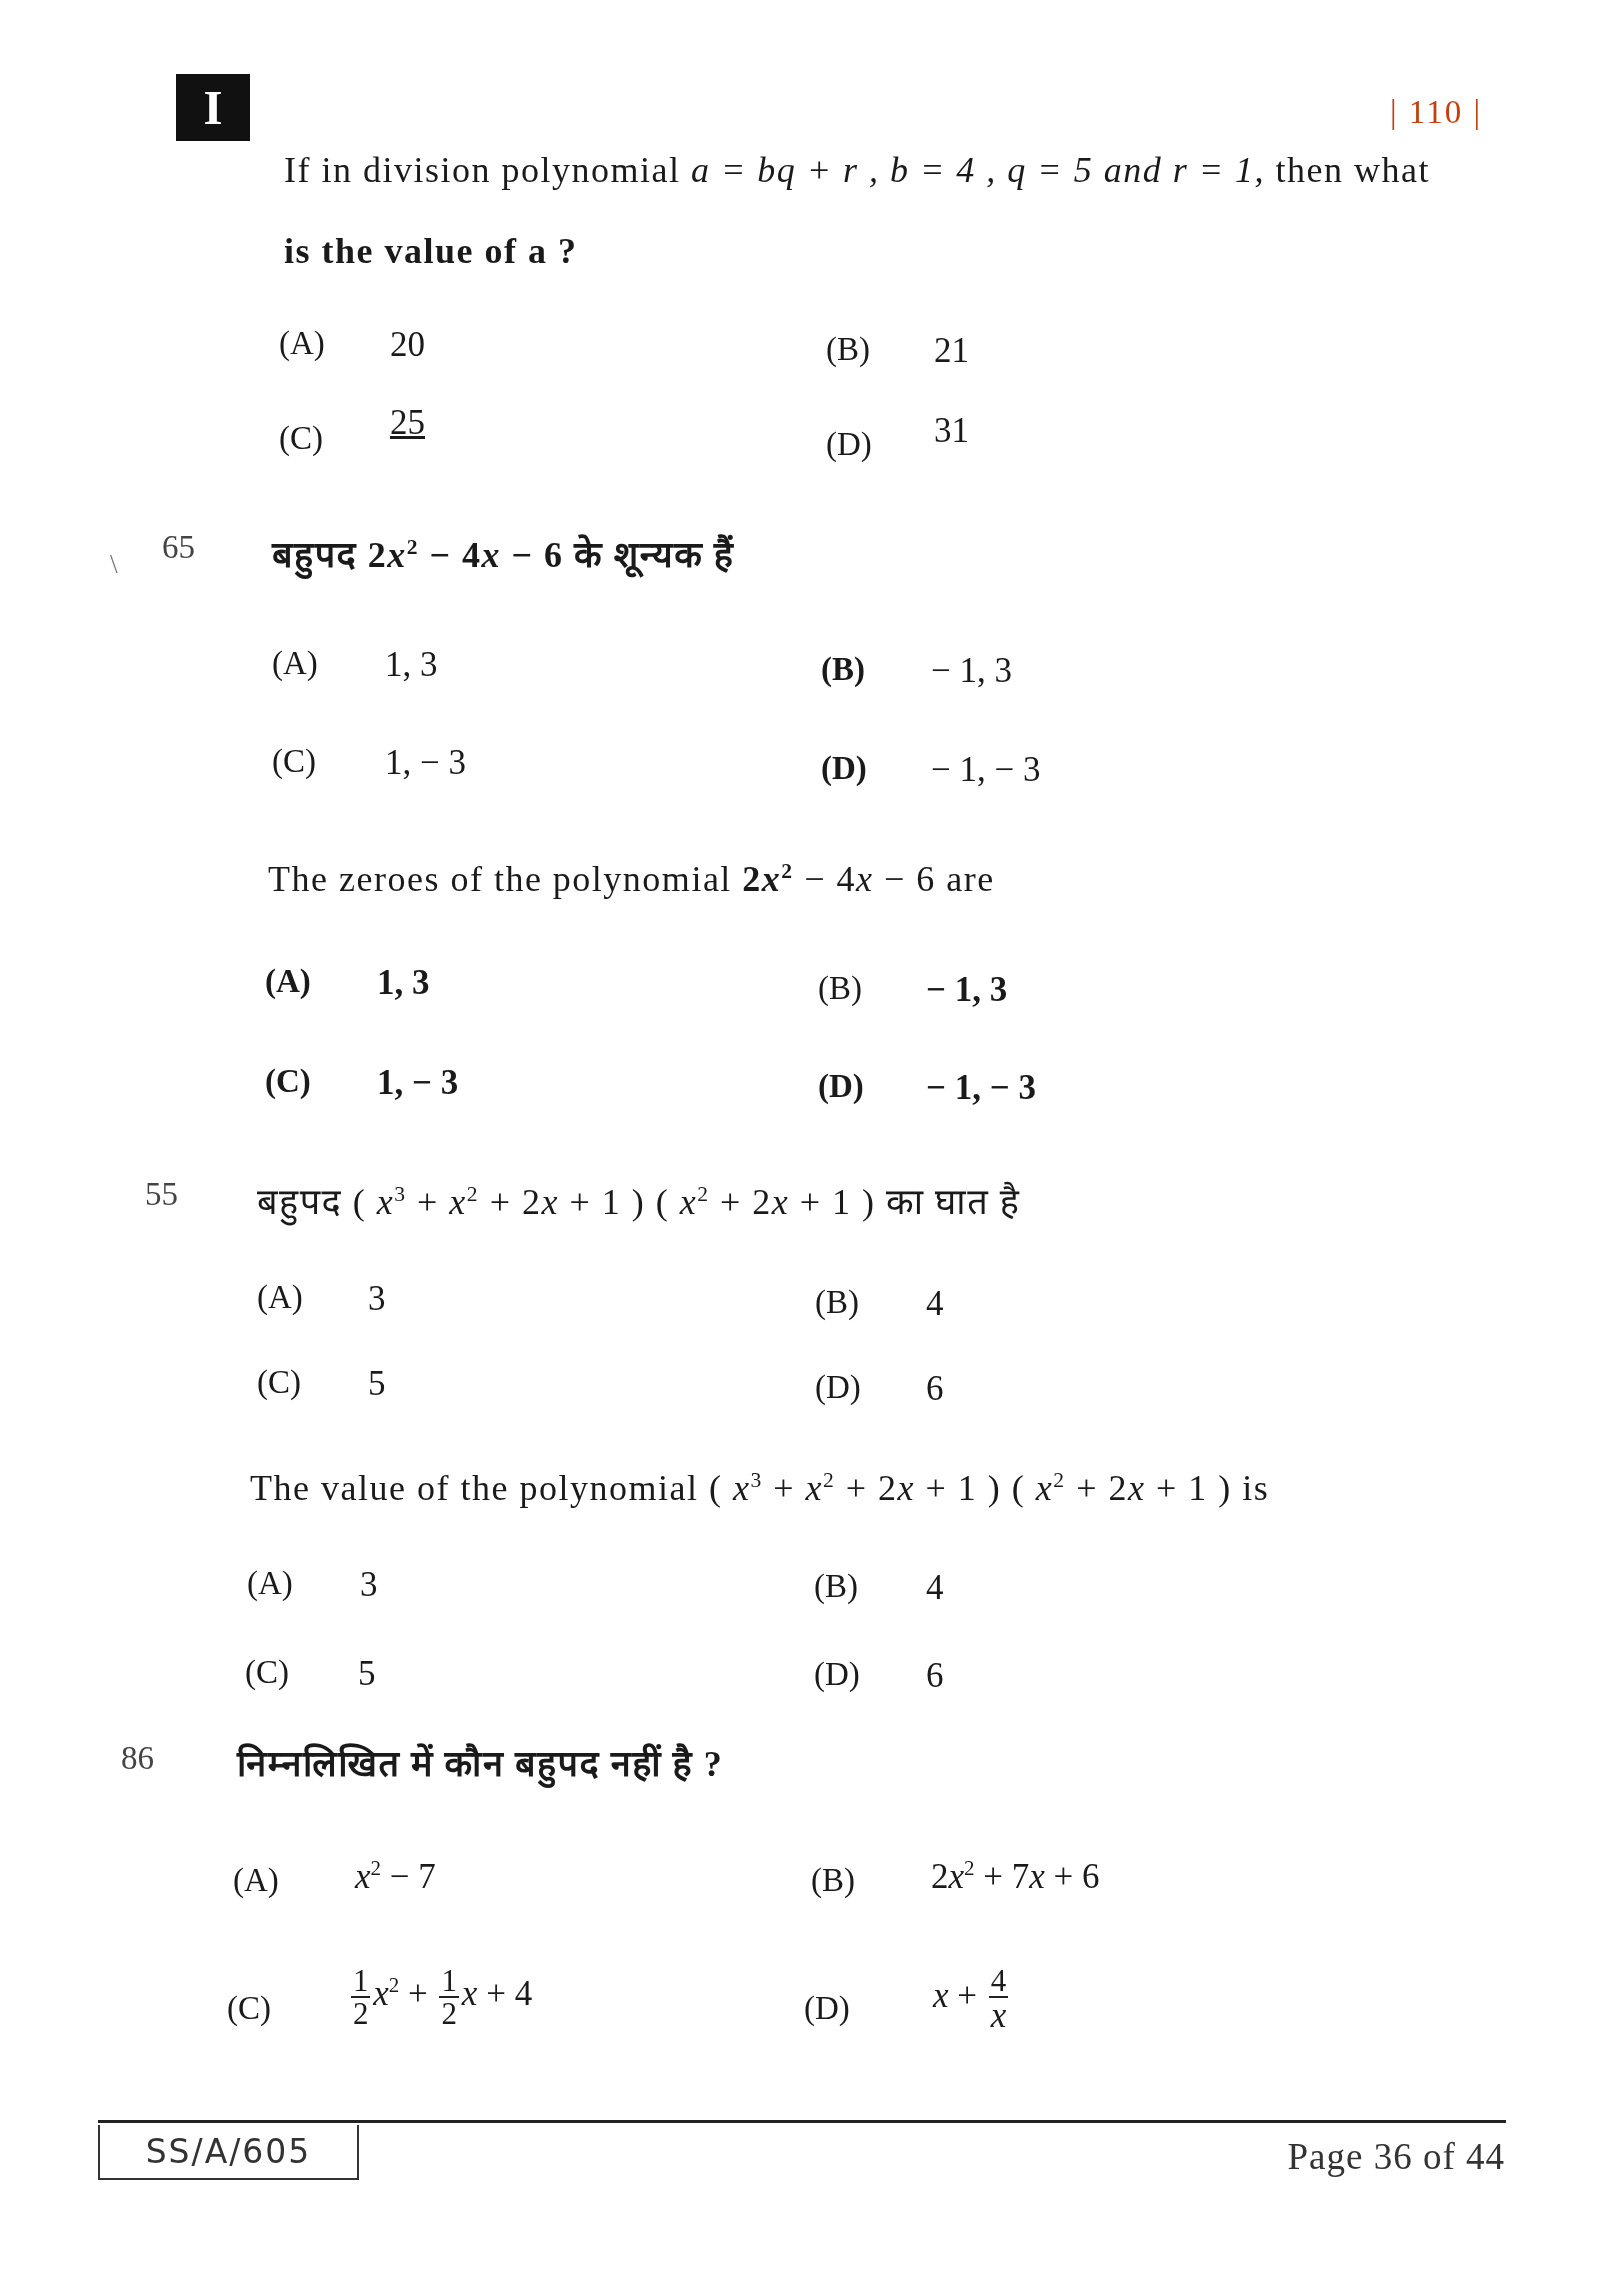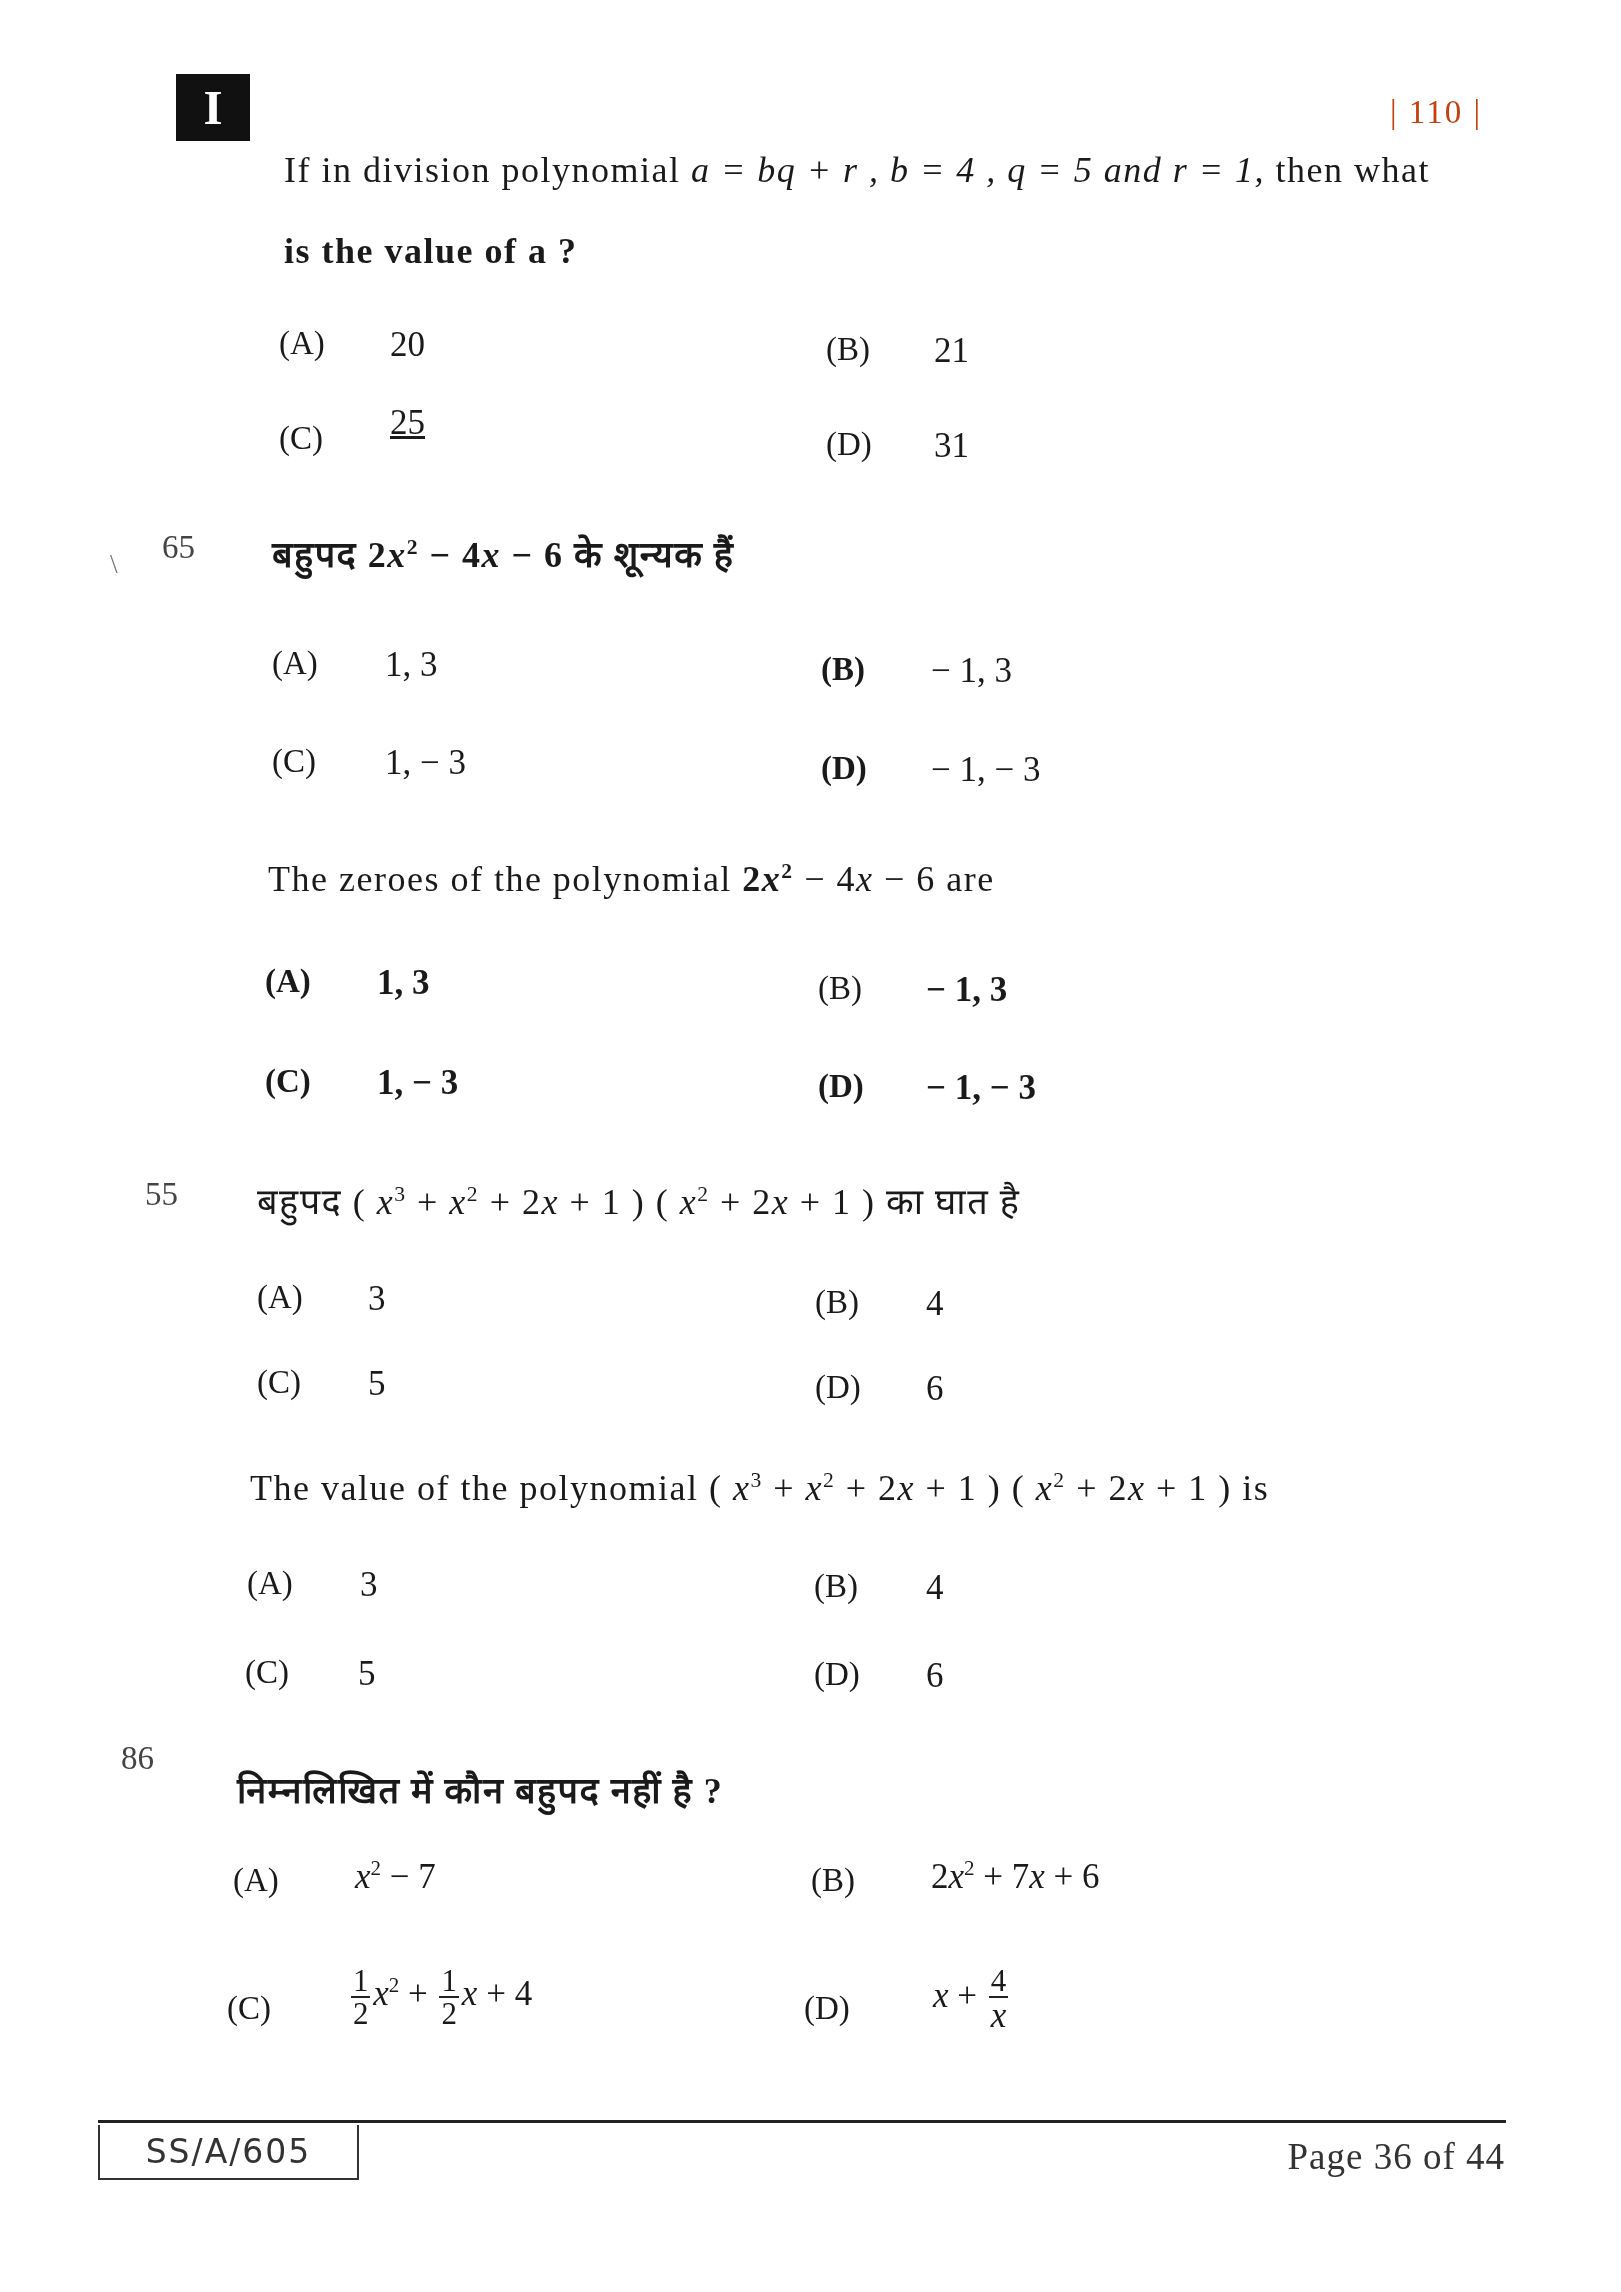--- a/index.html
+++ b/index.html
@@ -37,21 +37,21 @@
 </div>
 <div class="abs qtext" style="left:284px; top:230px;font-weight:bold;">is the value of a ?</div>
 
 <div class="abs opt-label" style="left:279px; top:325px;">(A)</div>
 <div class="abs opt-val" style="left:390px; top:325px;">20</div>
 <div class="abs opt-label" style="left:826px; top:331px;">(B)</div>
 <div class="abs opt-val" style="left:934px; top:331px;">21</div>
 <div class="abs opt-label" style="left:279px; top:420px;">(C)</div>
 <div class="abs opt-val" style="left:390px; top:403px;text-decoration:underline;">25</div>
 <div class="abs opt-label" style="left:826px; top:426px;">(D)</div>
-<div class="abs opt-val" style="left:934px; top:426px;">31</div>
+<div class="abs opt-val" style="left:934px; top:411px;">31</div>
 
 <div class="abs mark" style="left:110px; top:549px;">\</div>
 <div class="abs qnum" style="left:162px; top:529px;">65</div>
 <div class="abs qtext bold" style="left:272px; top:529px;">
   <span>बहुपद</span>
   <span class="v">2<i>x</i><sup>2</sup> − 4<i>x</i> − 6</span>
   <span>के शून्यक हैं</span>
 </div>
 
 <div class="abs opt-label" style="left:272px; top:645px;">(A)</div>
@@ -103,21 +103,21 @@
 <div class="abs opt-label" style="left:247px; top:1565px;">(A)</div>
 <div class="abs opt-val" style="left:360px; top:1565px;">3</div>
 <div class="abs opt-label" style="left:814px; top:1568px;">(B)</div>
 <div class="abs opt-val" style="left:926px; top:1568px;">4</div>
 <div class="abs opt-label" style="left:245px; top:1654px;">(C)</div>
 <div class="abs opt-val" style="left:358px; top:1654px;">5</div>
 <div class="abs opt-label" style="left:814px; top:1656px;">(D)</div>
 <div class="abs opt-val" style="left:926px; top:1656px;">6</div>
 
 <div class="abs qnum" style="left:121px; top:1740px;">86</div>
-<div class="abs qtext bold" style="left:237px; top:1738px;margin-top:27px;">निम्नलिखित में कौन बहुपद नहीं है ?</div>
+<div class="abs qtext bold" style="left:237px; top:1738px;">निम्नलिखित में कौन बहुपद नहीं है ?</div>
 
 <div class="abs opt-label" style="left:233px; top:1862px;">(A)</div>
 <div class="abs opt-val" style="left:355px; top:1857px;"><i>x</i><sup>2</sup> − 7</div>
 <div class="abs opt-label" style="left:811px; top:1862px;">(B)</div>
 <div class="abs opt-val" style="left:931px; top:1857px;">2<i>x</i><sup>2</sup> + 7<i>x</i> + 6</div>
 
 <div class="abs opt-label" style="left:227px; top:1990px;">(C)</div>
 <div class="abs opt-val" style="left:348px; top:1965px;">
   <span class="frac"><span class="num">1</span><span>2</span></span><i>x</i><sup>2</sup> + <span class="frac"><span class="num">1</span><span>2</span></span><i>x</i> + 4
 </div>

